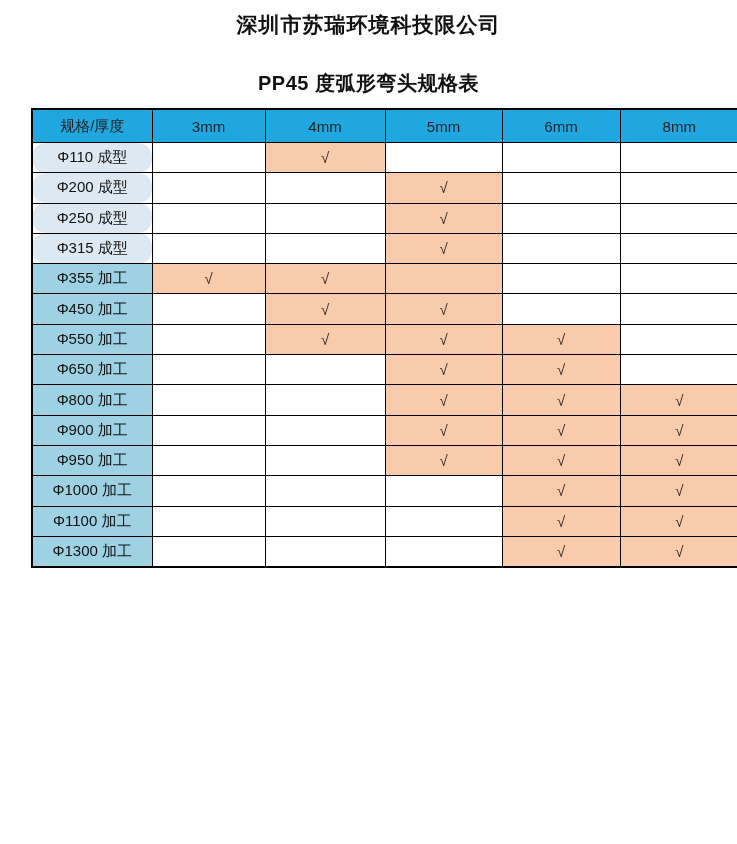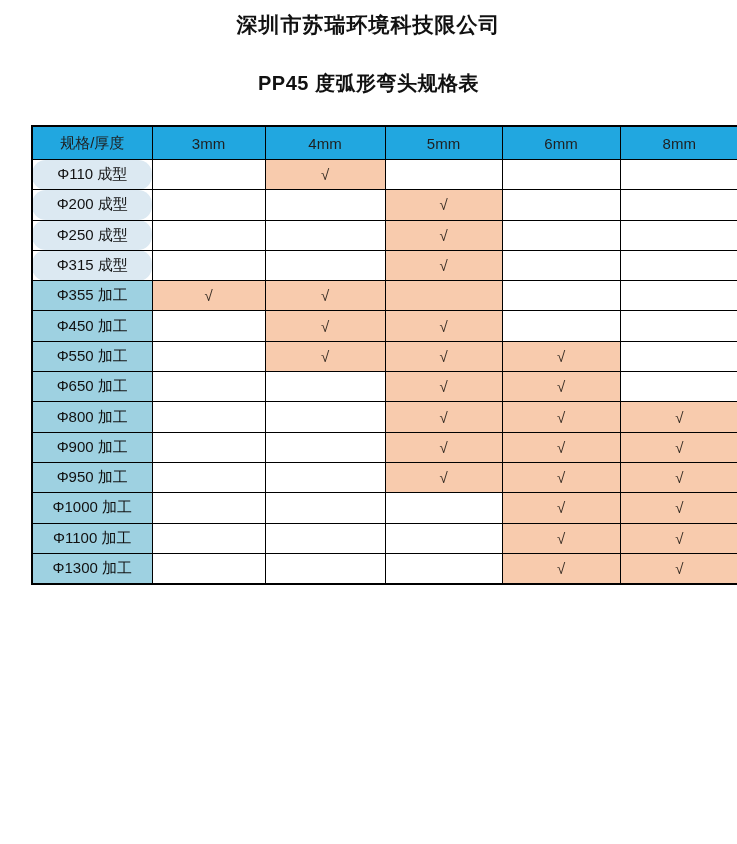--- a/index.html
+++ b/index.html
@@ -25,21 +25,21 @@
     padding-top: 11px;
     color: #111111;
   }
   .table-title {
     text-align: center;
     font-size: 20px;
     font-weight: bold;
     letter-spacing: 0.5px;
     margin: 0;
     padding-top: 31px;
-    padding-bottom: 28px;
+    padding-bottom: 11px;
     color: #111111;
   }
   table.spec-table {
     border-collapse: collapse;
     table-layout: fixed;
     margin-left: 31px;
     width: 707px;
     border: 2px solid #000000;
   }
   table.spec-table th,

